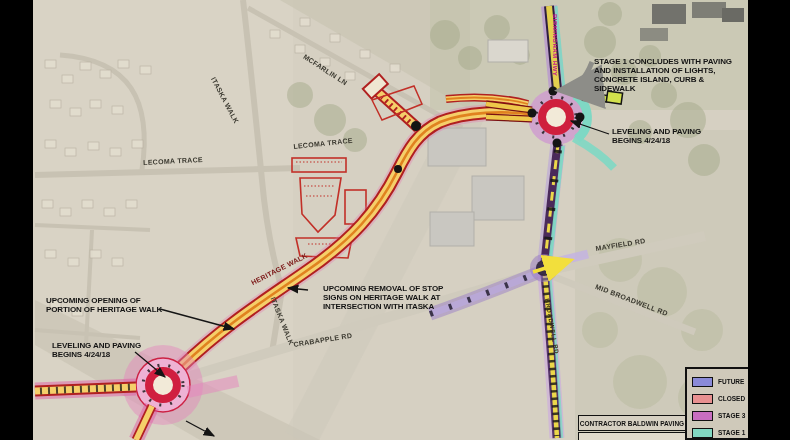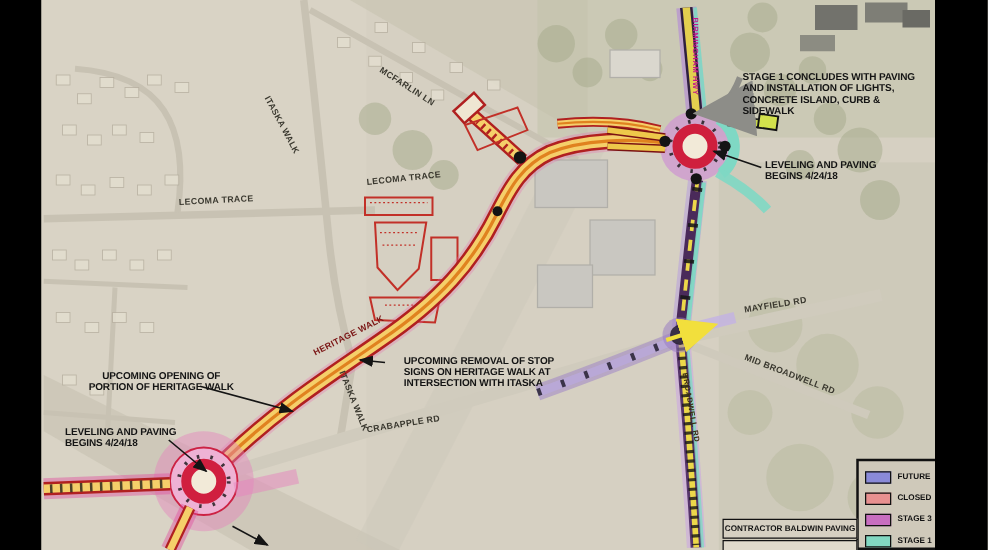--- a/index.html
+++ b/index.html
@@ -268,21 +268,21 @@
   <div class="rl" style="left:250px;top:280px;transform:rotate(-27deg);color:#7a1414;">HERITAGE WALK</div>
   <div class="rl" style="left:276px;top:296px;transform:rotate(68deg);">ITASKA WALK</div>
   <div class="rl" style="left:293px;top:341px;transform:rotate(-9deg);">CRABAPPLE RD</div>
   <div class="rl" style="left:595px;top:245px;transform:rotate(-9deg);">MAYFIELD RD</div>
   <div class="rl" style="left:597px;top:283px;transform:rotate(21deg);">MID BROADWELL RD</div>
   <div class="rl" style="left:558px;top:14px;transform:rotate(90deg);font-size:6px;color:#c2188c;letter-spacing:.5px;">BIRMINGHAM HWY</div>
   <div class="rl" style="left:550px;top:298px;transform:rotate(80deg);font-size:6px;color:#3a2e12;letter-spacing:.6px;">BROADWELL RD</div>
 
   <div class="ann" style="left:594px;top:57px;width:152px;">STAGE 1 CONCLUDES WITH PAVING AND INSTALLATION OF LIGHTS, CONCRETE ISLAND, CURB &amp; SIDEWALK</div>
   <div class="ann" style="left:612px;top:127px;width:100px;">LEVELING AND PAVING BEGINS 4/24/18</div>
-  <div class="ann" style="left:68px;top:296px;width:122px;text-align:center;">UPCOMING OPENING OF PORTION OF HERITAGE WALK</div>
+  <div class="ann" style="left:46px;top:296px;width:122px;">UPCOMING OPENING OF PORTION OF HERITAGE WALK</div>
   <div class="ann" style="left:52px;top:341px;width:100px;">LEVELING AND PAVING BEGINS 4/24/18</div>
   <div class="ann" style="left:323px;top:284px;width:128px;">UPCOMING REMOVAL OF STOP SIGNS ON HERITAGE WALK AT INTERSECTION WITH ITASKA</div>
 
   <div class="legend">
     <div class="legend-row">
       <span class="swatch" style="background: rgb(138, 138, 216);"></span>
       <span class="legend-label">FUTURE</span>
     </div>
     <div class="legend-row">
       <span class="swatch" style="background: rgb(232, 144, 144);"></span>

